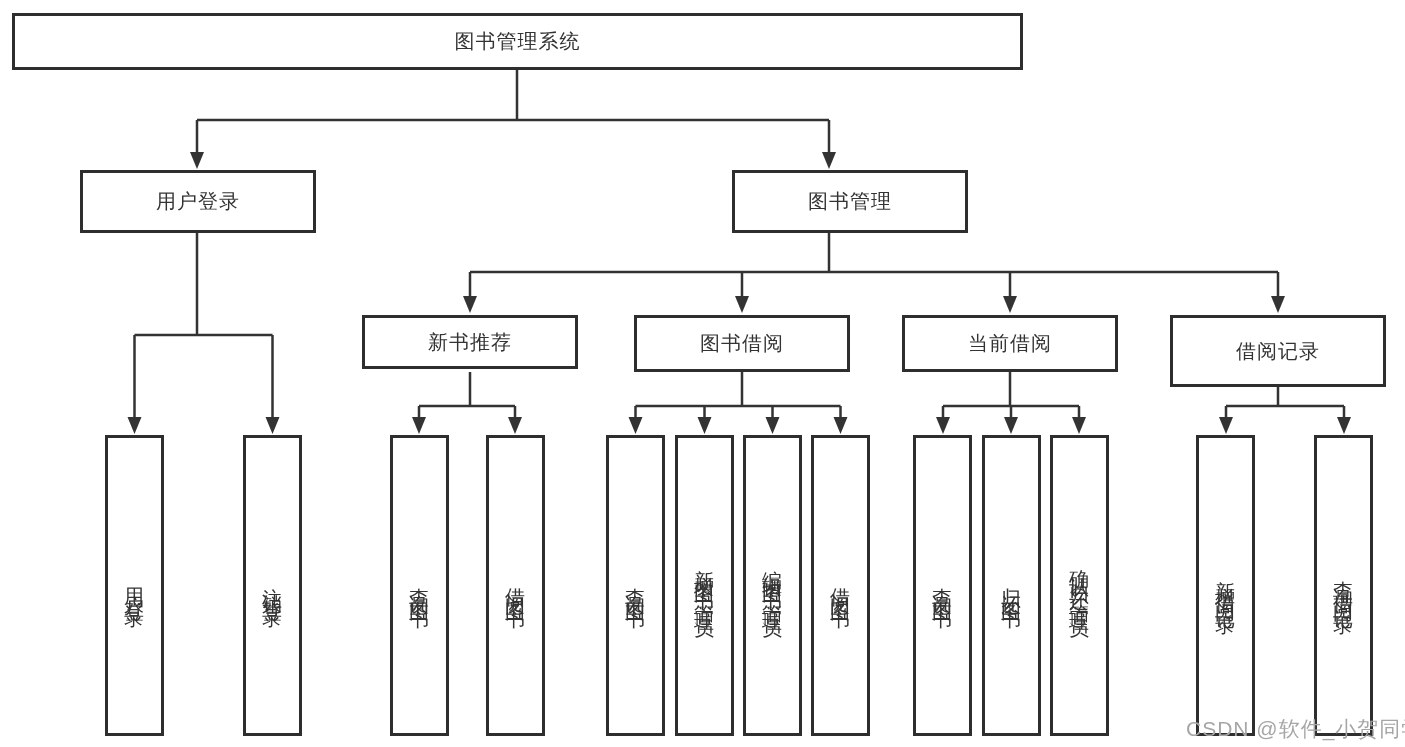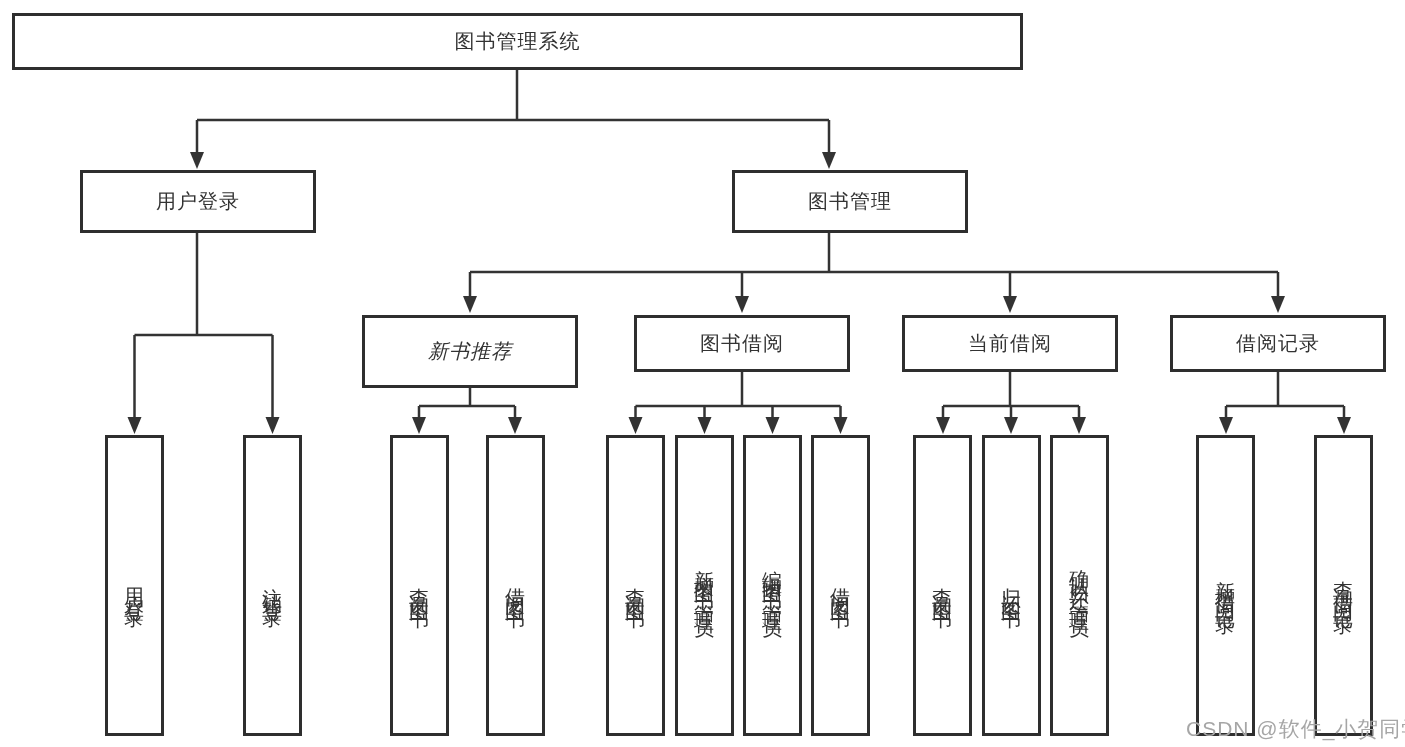--- a/index.html
+++ b/index.html
@@ -98,30 +98,30 @@
     <span>图书管理系统</span>
   </div>
 
   <div class="box hbox" style="left:80px;top:170px;width:236px;height:63px;">
     <span>用户登录</span>
   </div>
   <div class="box hbox" style="left:708px;top:170px;width:236px;height:63px;margin-left:24px;">
     <span>图书管理</span>
   </div>
 
-  <div class="box hbox" style="left:362px;top:315px;width:216px;height:73px;font-style:italic;">
+  <div class="box hbox" style="left:362px;top:315px;width:216px;height:54px;">
     <span>新书推荐</span>
   </div>
   <div class="box hbox" style="left:902px;top:315px;width:216px;height:57px;">
     <span>当前借阅</span>
   </div>
   <div class="box hbox" style="left:634px;top:315px;width:216px;height:57px;">
     <span>图书借阅</span>
   </div>
-  <div class="box hbox" style="left:1170px;top:315px;width:216px;height:57px;">
+  <div class="box hbox" style="left:1170px;top:315px;width:216px;height:72px;">
     <span>借阅记录</span>
   </div>
 
   <div class="box vbox" style="left:105px;top:435px;width:59px;height:301px;">
     <span class="vtext">用户登录</span>
   </div>
   <div class="box vbox" style="left:243px;top:435px;width:59px;height:301px;">
     <span class="vtext">注销登录</span>
   </div>
 

